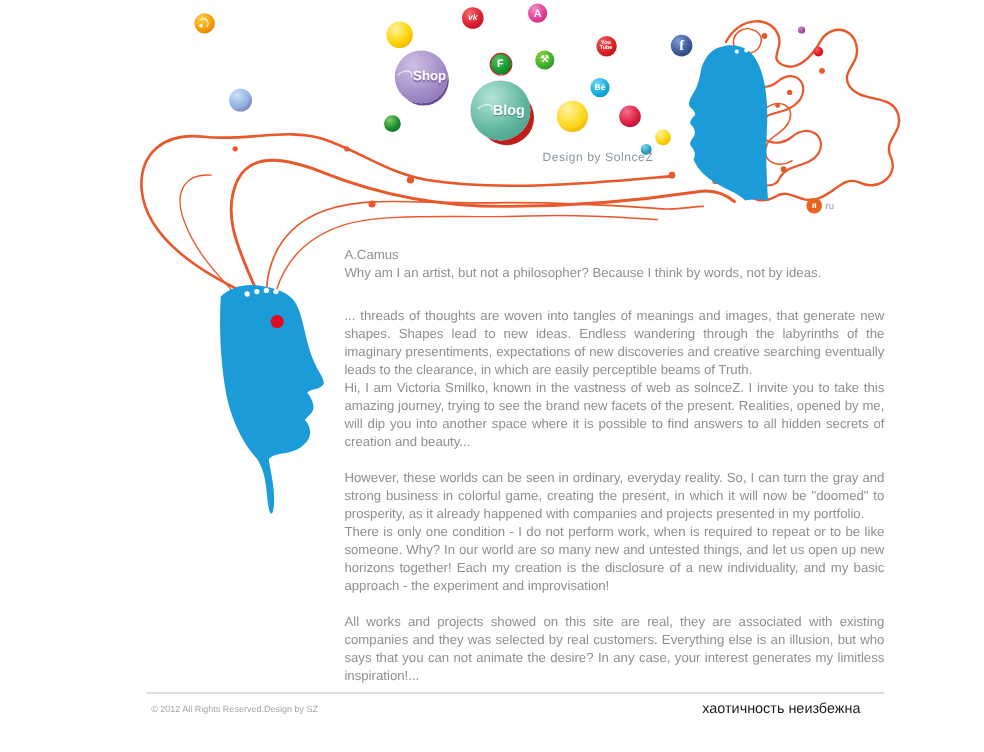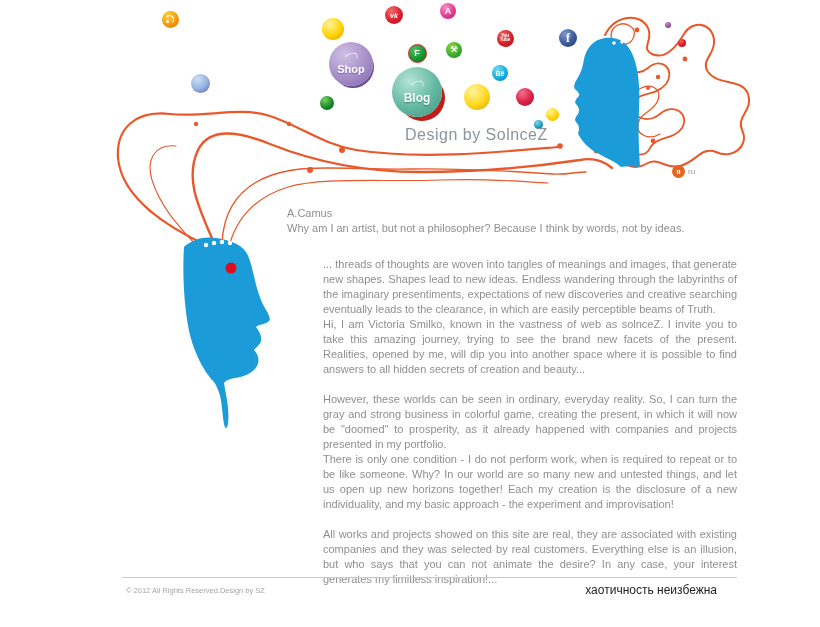--- a/index.html
+++ b/index.html
@@ -18,21 +18,21 @@
   }
   .ball .glyph{font-weight:bold;line-height:1;}
   .vk .glyph{font-size:7px;font-style:italic;}
   .a-ball .glyph{font-size:9px;}
   .f-ball{border:1px solid #c62828;}
   .f-ball .glyph{font-size:9px;}
   .tools .glyph{font-size:8px;}
   .facebook .glyph{font-size:12px;font-family:"Liberation Serif",serif;}
   .behance .glyph{font-size:7px;}
   .youtube .glyph{font-size:4.5px;line-height:4.5px;width:12px;text-align:center;white-space:normal;}
-  .shop,.blog{flex-direction:column;}
+  .shop,.blog{}
   .shop .glyph{font-size:11px;text-shadow:0 1px 1px rgba(90,60,140,.6);}
   .blog .glyph{font-size:12px;text-shadow:0 1px 1px rgba(30,90,80,.6);}
   .shop{box-shadow:2px 3px 0 -1px #6b4f96;}
   .blog{box-shadow:5px 6px 0 -2px #bf1d17;}
   .swirl{
     width:12px;height:7px;border:1.5px solid rgba(255,255,255,.75);
     border-bottom-color:transparent;border-left-color:transparent;
     border-radius:50%;transform:rotate(-20deg);margin-bottom:2px;
   }
   .rss-glyph{position:relative;width:10px;height:10px;transform:rotate(0deg);}
@@ -40,22 +40,22 @@
     content:"";position:absolute;left:1px;bottom:1px;width:3px;height:3px;
     background:#fff;border-radius:50%;
   }
   .rss-glyph::after{
     content:"";position:absolute;left:0px;bottom:0px;width:7px;height:7px;
     border:1.5px solid transparent;border-top-color:#fff;border-right-color:#fff;
     border-radius:50%;
   }
   
   .design-credit{
-    position:absolute;left:405px;top:126px;
-    font-size:16px;color:#8b949c;letter-spacing:.5px;cursor:pointer;
+    position:absolute;left:452px;top:126px;
+    font-size:10px;color:#8b949c;letter-spacing:.5px;cursor:pointer;
   }
   .ru-badge{
     position:absolute;left:672px;top:165px;
     display:flex;align-items:center;gap:3px;
     font-size:8px;color:#9a9a9a;cursor:pointer;
   }
   .ru-circle{
     width:13px;height:13px;border-radius:50%;background:#e8641e;
     color:#fff;font-size:7px;font-weight:bold;
     display:flex;align-items:center;justify-content:center;
@@ -65,21 +65,21 @@
   .nav-row{
     display:flex;justify-content:space-between;align-items:flex-end;
     border-bottom:1px solid #b5b5b5;padding-bottom:7px;font-size:12px;
   }
   .brand{color:#8a8a8a;cursor:pointer;}
   .nav-links{display:flex;}
   .nav-link{padding:0 14px;color:#7d7d7d;cursor:pointer;}
   .nav-link + .nav-link{border-left:1px solid #c5c5c5;}
   .nav-link:last-child{padding-right:2px;}
   .quote{margin-top:7px;font-size:11px;line-height:15px;color:#8f8f8f;}
-  .paragraphs{margin-top:21px;margin-left:36px;}
+  .paragraphs{margin-top:21px;}
   .paragraphs p{
     margin:0 0 15px;font-size:11px;line-height:15px;
     text-align:justify;white-space:pre-line;color:#8f8f8f;
   }
   
   .footer-line{position:absolute;left:122px;top:577px;width:615px;border-top:1px solid #c9c9c9;}
   .footer-left{position:absolute;left:126px;top:586px;font-size:7.5px;color:#a5a5a5;}
   .footer-right{
     position:absolute;left:287px;top:583px;width:430px;text-align:right;
     font-size:12px;color:#1d1d1d;

